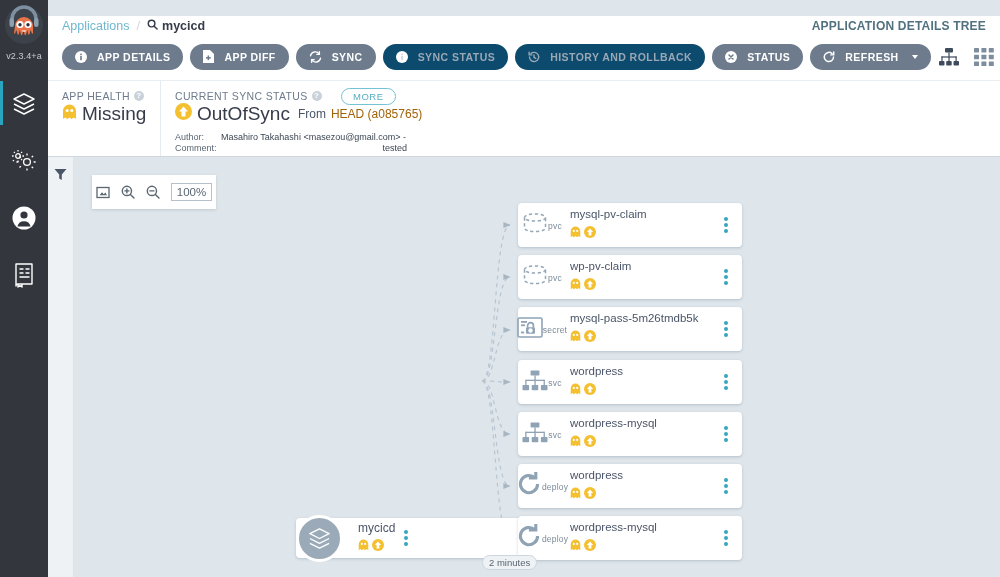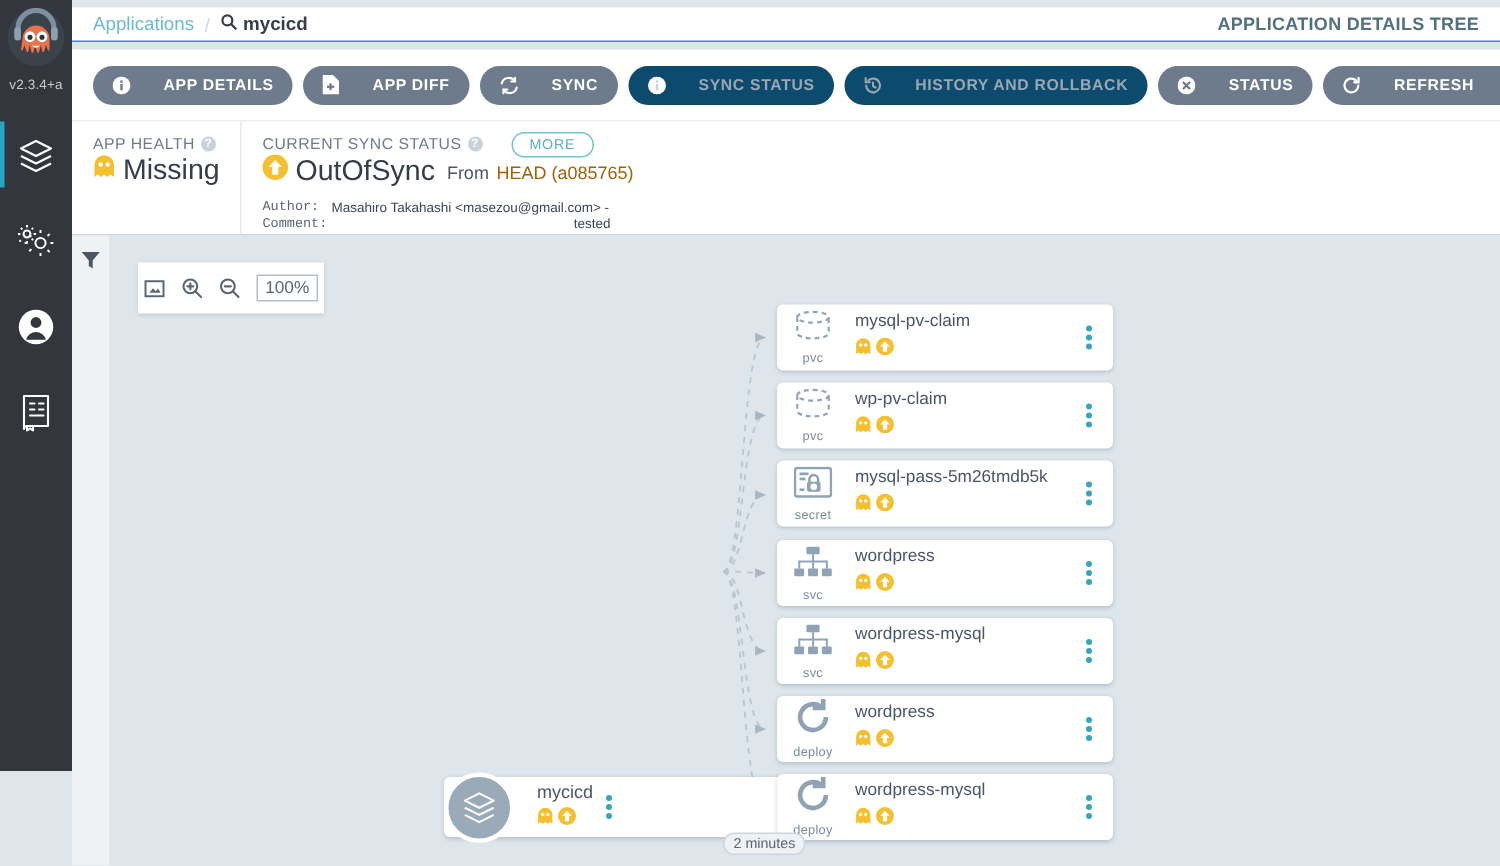--- a/index.html
+++ b/index.html
@@ -7,21 +7,21 @@
     width: 1000px; height: 577px;
     font-family: "Liberation Sans", sans-serif;
     background: #dee6ec;
     overflow: hidden;
   }
   #app { position: relative; width: 1000px; height: 577px; }
 
   
   .rail {
     position: absolute; left: 0; top: 0;
-    width: 48px; height: 514px;
+    width: 48px; height: 577px;
     background: #33363c;
     display: flex; flex-direction: column; align-items: center;
   }
   .rail-logo {
     width: 48px; height: 48px;
     display: flex; align-items: center; justify-content: center;
     margin-top: 1px;
   }
   .rail-version {
     font-size: 9px; color: #c7cbd1; letter-spacing: .1px;
@@ -33,25 +33,25 @@
     display: flex; align-items: center; justify-content: center;
   }
   .rail-item.active::before {
     content: ""; position: absolute; left: 0; top: 6px;
     width: 3px; height: 44px; background: #2aa5bf;
   }
   .rail-item svg { display: block; }
 
   
   .topbar {
-    position: absolute; left: 48px; top: 5px;
+    position: absolute; left: 48px; top: 16px;
     width: 952px; height: 23px;
     background: #fff;
     display: flex; align-items: center;
-    border-bottom: 1px solid #3b82f6;
+    border-bottom: 4px solid #3b82f6;
   }
   .crumb-link {
     font-size: 12.5px; color: #6fb8d0; margin-left: 14px; cursor: pointer;
   }
   .crumb-sep { color: #d2d8de; margin: 0 7px; font-size: 13px; }
   .crumb-current {
     font-size: 12.5px; font-weight: bold; color: #363c4a;
     display: flex; align-items: center; gap: 4px;
   }
   .crumb-title-right {
@@ -62,21 +62,21 @@
   
   .toolbar {
     position: absolute; left: 48px; top: 33px;
     width: 952px; height: 48px;
     background: #fff;
     display: flex; align-items: center;
     border-bottom: 1px solid #e9eef2;
   }
   .btn {
     height: 26px; border-radius: 13px;
-    display: inline-flex; align-items: center; gap: 22px;
+    display: inline-flex; align-items: center; gap: 10px;
     padding: 0 13px;
     font-size: 10.5px; font-weight: bold; letter-spacing: .45px;
     color: #fff; background: #6d7b8d;
     cursor: pointer; margin-right: 7px;
     white-space: nowrap;
   }
   .btn:first-of-type { margin-left: 14px; }
   .btn.disabled { background: #0c4a6e; color: #9aa7b4; }
   .btn .ic { display: inline-flex; }
   .caret {
@@ -122,21 +122,21 @@
   .more-pill {
     position: absolute; left: 180px; top: 7px;
     border: 1px solid #74c2d4; border-radius: 10px;
     color: #57aec4; font-size: 9.5px; letter-spacing: .5px;
     padding: 2px 11px; cursor: pointer; background: #fff;
   }
   .meta {
     margin-top: 7px; font-size: 9px; color: #5a6672;
     display: grid; grid-template-columns: 46px 186px; row-gap: 1px;
   }
-  .meta .k { color: #5a6672; font-family: Liberation Mono, monospace; }
+  .meta .k { color: #5a6672; }
   .meta .v { color: #3d4753; }
   .meta .v.right { text-align: right; }
 
   
   .canvas {
     position: absolute; left: 48px; top: 157px;
     width: 952px; height: 304px;
     background: #dee6ec;
   }
   .filterbar {
@@ -164,21 +164,21 @@
   
   .node {
     position: absolute;
     background: #fff;
     border-radius: 4px;
     box-shadow: 0 1px 3px rgba(40,60,80,.22);
     display: flex; align-items: center;
   }
   .node-icon {
     width: 48px; min-width: 48px;
-    display: flex; flex-direction: column;
+    display: flex; flex-direction: row;
     align-items: center; justify-content: center;
     color: #8fa3b5;
   }
   .node-kind {
     font-size: 8.5px; color: #7b8a99; margin-top: 1px; letter-spacing: .2px;
   }
   .node-body { flex: 1; padding-left: 4px; }
   .node-title {
     font-size: 11.5px; color: #4a5568; line-height: 1.15;
     white-space: nowrap;

